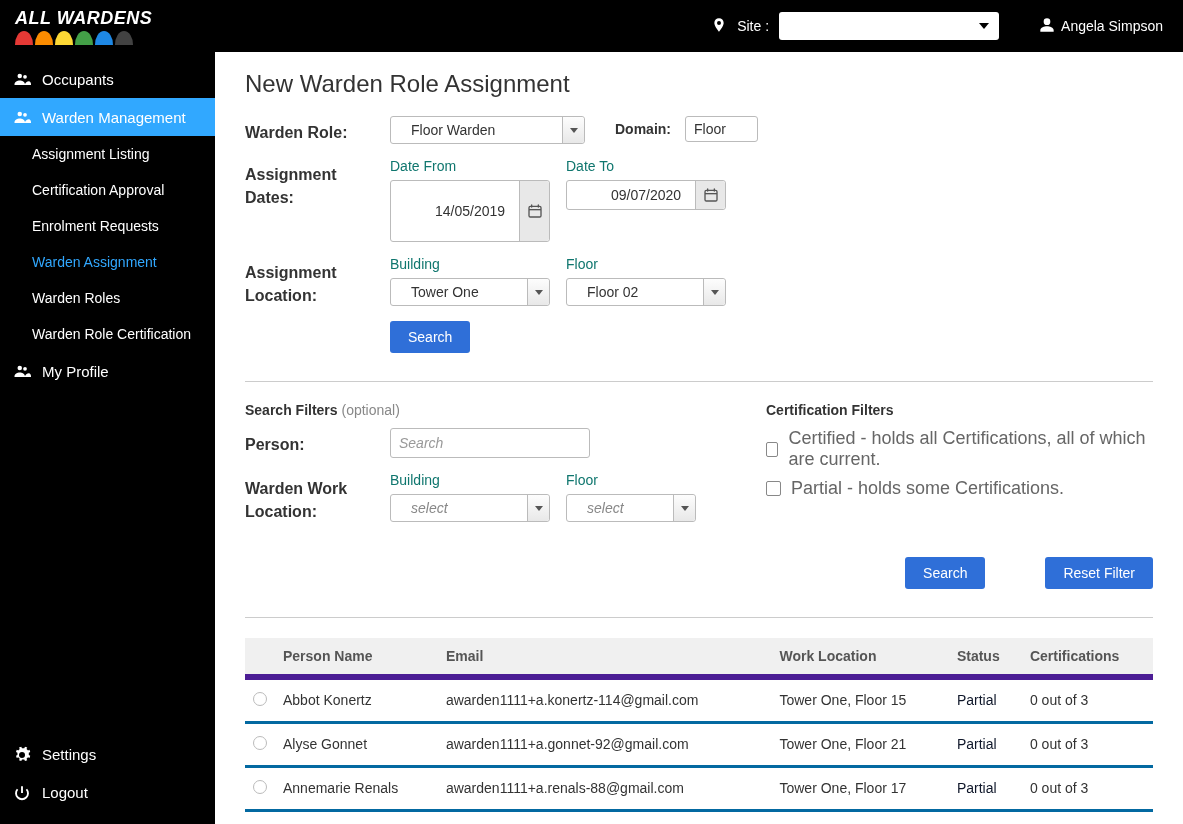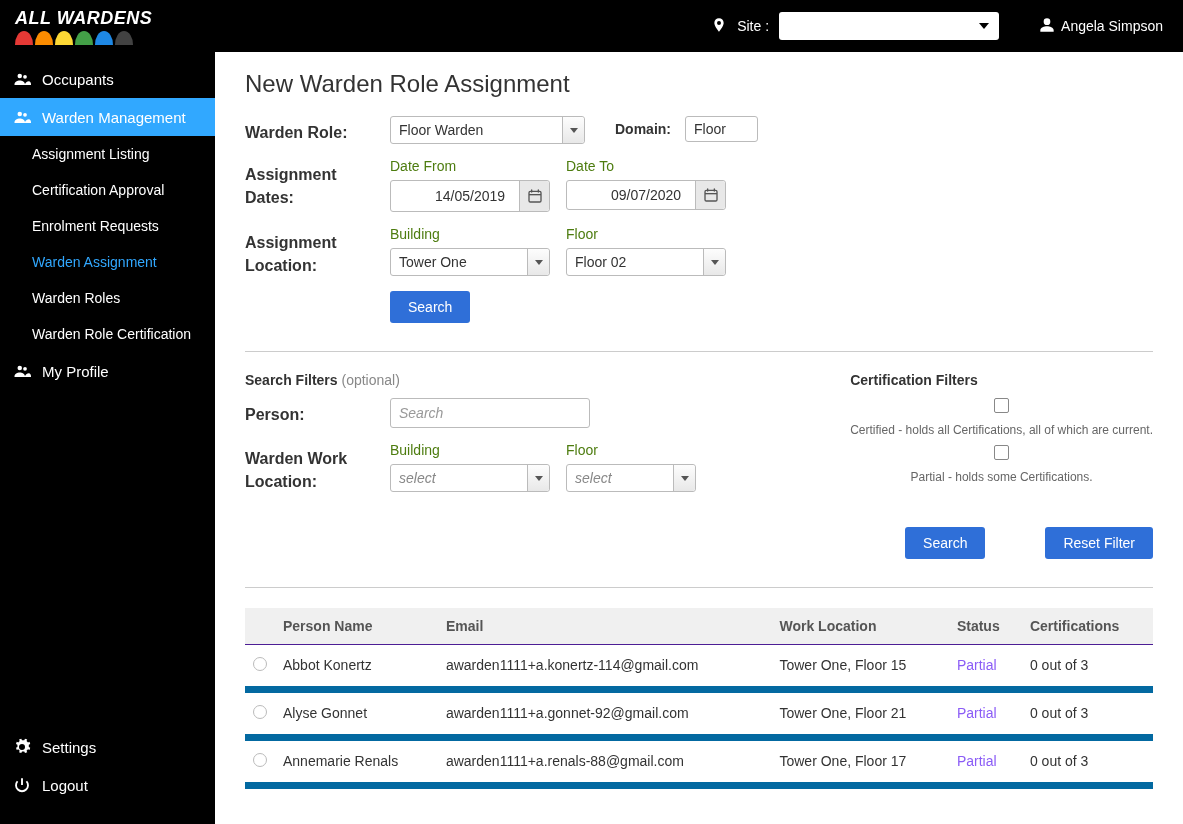--- a/index.html
+++ b/index.html
@@ -24,49 +24,49 @@
 .nav-item.active { background: #31a8ff; color: #fff; }
 .nav-item.sub.active-sub { color: #31a8ff; background: transparent; }
 .nav-icon { width: 20px; display: flex; align-items: center; justify-content: center; }
 .nav-bottom { margin-top: auto; padding-bottom: 20px; }
 
 .main { flex: 1; padding: 70px 30px 20px 30px; overflow-y: auto; background: #fff; }
 .page-title { font-size: 24px; font-weight: 400; color: #333; margin-bottom: 18px; }
 .form-row { display: flex; align-items: flex-start; gap: 30px; margin-bottom: 14px; }
 .form-label { width: 115px; font-weight: 700; font-size: 16px; padding-top: 6px; line-height: 1.4; }
 .field-col { display: flex; flex-direction: column; }
-.small-label { font-size: 14px; color: #4d7c0f; margin-bottom: 6px; }
+.small-label { font-size: 14px; color: #0f766e; margin-bottom: 6px; }
 .select-box, .date-box, .text-input { border: 1px solid #bbb; border-radius: 3px; background: #fff; font-size: 14px; }
-.select-box { display: flex; align-items: center; padding: 5px 8px; width: 195px; position: relative; }
+.select-box { display: flex; align-items: center; padding: 5px 20px; width: 195px; position: relative; }
 .select-box.small { width: 160px; }
 .select-box.tiny { width: 73px; padding: 4px 8px; }
 .select-box .dd-btn { position: absolute; right: 0; top: 0; bottom: 0; width: 22px; border-left: 1px solid #bbb; background: linear-gradient(#fdfdfd, #e8e8e8); display: flex; align-items: center; justify-content: center; border-radius: 0 3px 3px 0; }
 .select-box .dd-btn::after { content: ""; border-left: 4px solid transparent; border-right: 4px solid transparent; border-top: 5px solid #555; }
 .select-box.placeholder span:first-child { color: #888; font-style: italic; }
 .date-box { display: flex; align-items: center; width: 160px; position: relative; padding: 6px 8px; }
 .date-box .cal-btn { position: absolute; right: 0; top: 0; bottom: 0; width: 30px; background: #e8e8e8; border-left: 1px solid #bbb; display: flex; align-items: center; justify-content: center; border-radius: 0 3px 3px 0; }
 .text-input { padding: 6px 8px; width: 200px; }
 .text-input::placeholder { color: #999; font-style: italic; }
 .btn { background: #2f6fd8; color: #fff; border: none; border-radius: 3px; padding: 8px 18px; font-size: 14px; cursor: pointer; }
 hr.sep { border: none; border-top: 1px solid #ccc; margin: 28px 0 20px 0; }
 
 .filters-row { display: flex; gap: 70px; align-items: flex-start; }
 .sf-title { font-weight: 700; font-size: 14px; margin-bottom: 10px; }
 .sf-title .opt { font-weight: 400; color: #888; }
 .cert-filters { margin-left: auto; }
-.cert-check { display: flex; align-items: center; gap: 10px; margin-bottom: 8px; color: #666; font-size: 12px; flex-direction: column; }
+.cert-check { display: flex; align-items: center; gap: 10px; margin-bottom: 8px; color: #666; font-size: 18px; }
 .checkbox { width: 15px; height: 15px; border: 1.5px solid #888; border-radius: 2px; display: inline-block; }
 .btn-row { display: flex; gap: 60px; margin-left: auto; margin-top: 20px; justify-content: flex-end; }
 
 .table-title { font-weight: 700; font-size: 14px; margin: 22px 0 14px 0; }
 .table { width: 100%; border-collapse: collapse; }
-.table th { background: #f0f0f0; text-align: left; padding: 10px 8px; font-weight: 700; font-size: 14px; color: #555; border-bottom: 1px solid #4c1d95; }
-.table td { padding: 12px 8px; border-bottom: 7px solid #0369a1; font-size: 14px; color: #333; }
+.table th { background: #f0f0f0; text-align: left; padding: 10px 8px; font-weight: 700; font-size: 14px; color: #555; border-bottom: 6px solid #4c1d95; }
+.table td { padding: 12px 8px; border-bottom: 3px solid #0369a1; font-size: 14px; color: #333; }
 .radio { width: 14px; height: 14px; border: 1.5px solid #bbb; border-radius: 50%; display: inline-block; }
-.status-partial { color: #8b5cf6; text-align: right; }
+.status-partial { color: #0f172a; text-align: right; }
 .inline-form-row { display: flex; align-items: center; gap: 14px; }
 </style>
 </head>
 <body>
 
 <div class="app">
   <div class="header-bar">
     <div class="logo">
       <span class="logo-text">ALL WARDENS</span>
       <div class="logo-dots">
@@ -186,21 +186,21 @@
           <span>Floor</span>
         </div>
       </div>
     </div>
 
     <div class="form-row">
       <div class="form-label">Assignment Dates:</div>
       <div class="field-col">
         <span class="small-label">Date From</span>
         <div class="date-box">
-          <span style="margin:1px auto">14/05/2019</span>
+          <span style="margin:16px auto">14/05/2019</span>
           <span class="cal-btn">
               <svg width="16" height="16" viewBox="0 0 24 24" fill="#555">
                 <rect x="3" y="5" width="18" height="16" rx="2" fill="none" stroke="#555" stroke-width="2"></rect>
                 <rect x="6" y="2" width="2" height="5" rx="1"></rect>
                 <rect x="16" y="2" width="2" height="5" rx="1"></rect>
                 <rect x="3" y="9" width="18" height="2"></rect>
               </svg>
             </span>
         </div>
       </div>

